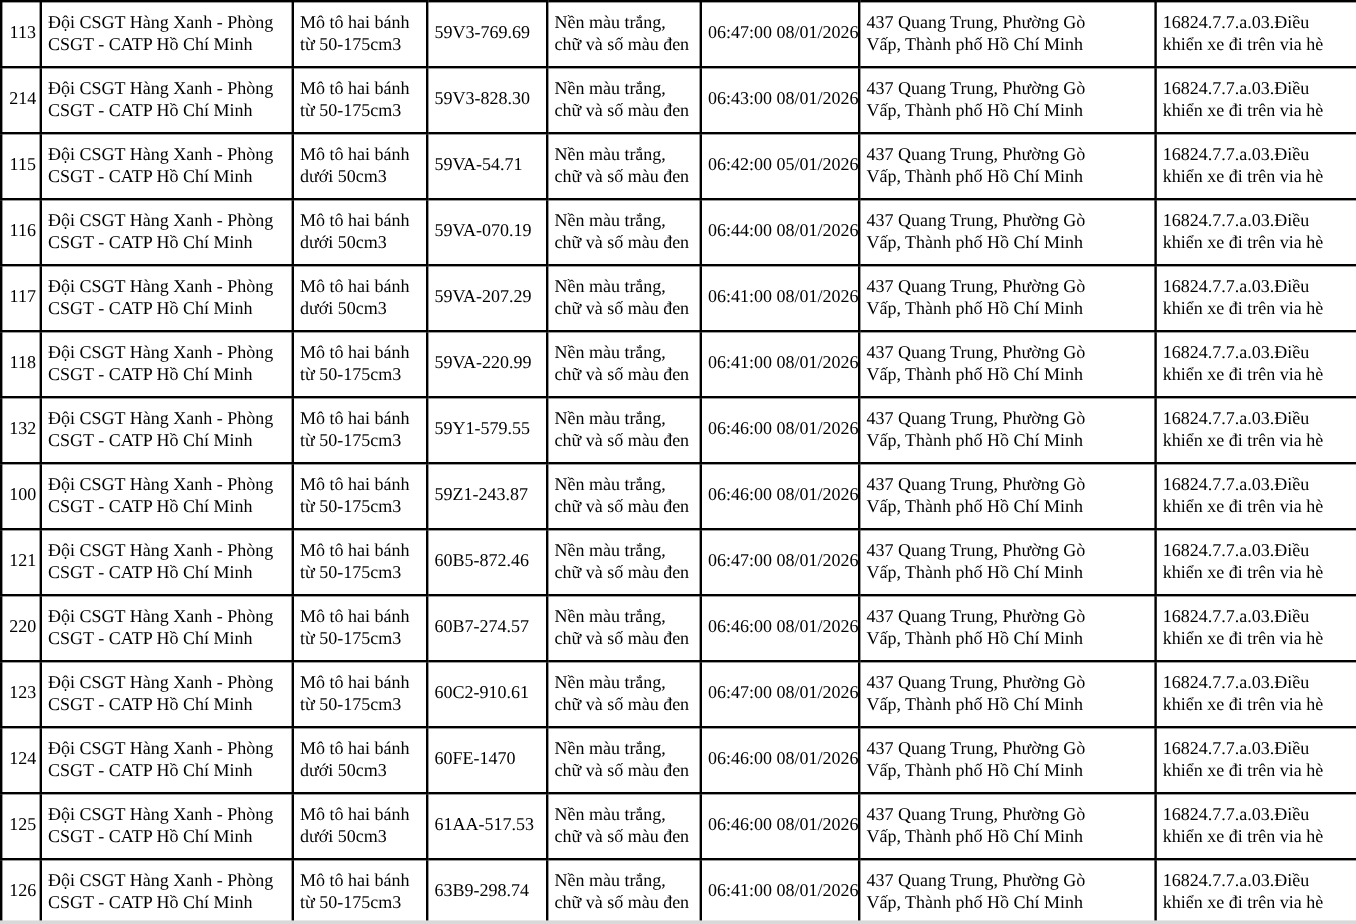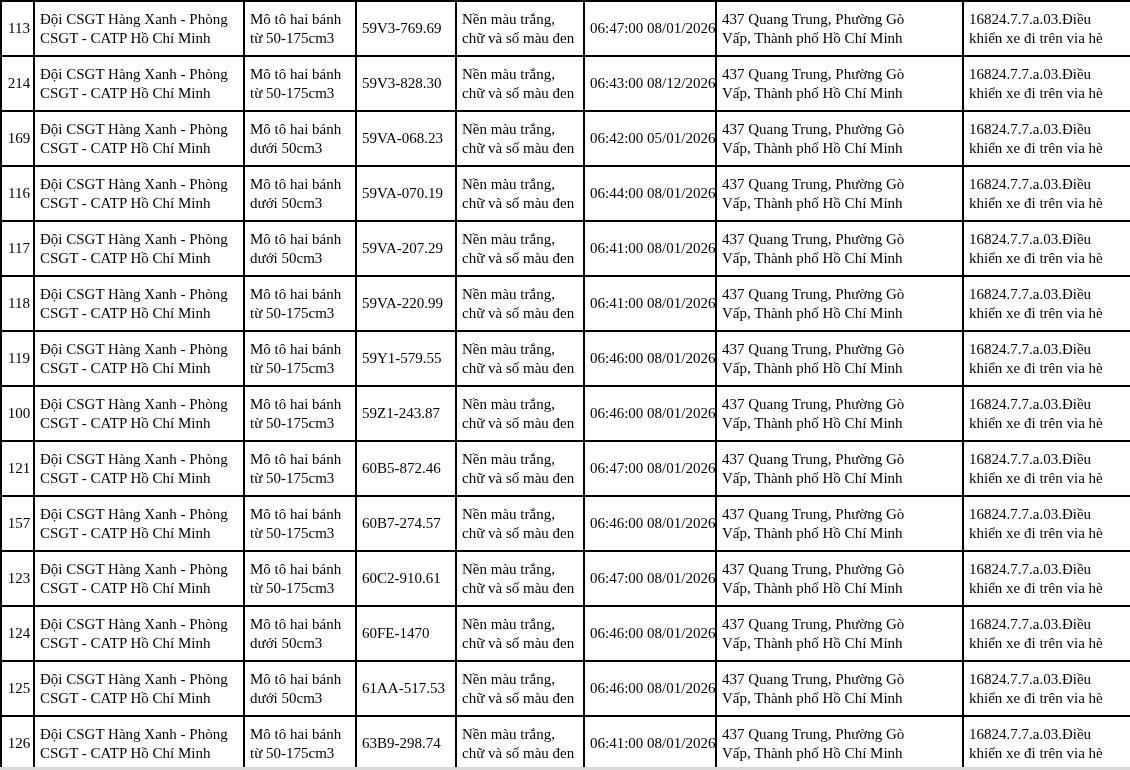--- a/index.html
+++ b/index.html
@@ -83,33 +83,33 @@
   </tr>
         <tr>
     <td class="c-num">214</td>
     <td>Đội CSGT Hàng Xanh - Phòng
 CSGT - CATP Hồ Chí Minh</td>
     <td>Mô tô hai bánh
 từ 50-175cm3</td>
     <td>59V3-828.30</td>
     <td>Nền màu trắng,
 chữ và số màu đen</td>
-    <td class="c-time">06:43:00 08/12/2026</td>
-    <td>437 Quang Trung, Phường Gò
-Vấp, Thành phố Hồ Chí Minh</td>
-    <td>16824.7.7.a.03.Điều
-khiển xe đi trên via hè</td>
-  </tr>
-        <tr>
-    <td class="c-num">169</td>
-    <td>Đội CSGT Hàng Xanh - Phòng
-CSGT - CATP Hồ Chí Minh</td>
-    <td>Mô tô hai bánh
-dưới 50cm3</td>
-    <td>59VA-068.23</td>
+    <td class="c-time">06:43:00 08/01/2026</td>
+    <td>437 Quang Trung, Phường Gò
+Vấp, Thành phố Hồ Chí Minh</td>
+    <td>16824.7.7.a.03.Điều
+khiển xe đi trên via hè</td>
+  </tr>
+        <tr>
+    <td class="c-num">115</td>
+    <td>Đội CSGT Hàng Xanh - Phòng
+CSGT - CATP Hồ Chí Minh</td>
+    <td>Mô tô hai bánh
+dưới 50cm3</td>
+    <td>59VA-54.71</td>
     <td>Nền màu trắng,
 chữ và số màu đen</td>
     <td class="c-time">06:42:00 05/01/2026</td>
     <td>437 Quang Trung, Phường Gò
 Vấp, Thành phố Hồ Chí Minh</td>
     <td>16824.7.7.a.03.Điều
 khiển xe đi trên via hè</td>
   </tr>
         <tr>
     <td class="c-num">116</td>
@@ -150,21 +150,21 @@
     <td>59VA-220.99</td>
     <td>Nền màu trắng,
 chữ và số màu đen</td>
     <td class="c-time">06:41:00 08/01/2026</td>
     <td>437 Quang Trung, Phường Gò
 Vấp, Thành phố Hồ Chí Minh</td>
     <td>16824.7.7.a.03.Điều
 khiển xe đi trên via hè</td>
   </tr>
         <tr>
-    <td class="c-num">119</td>
+    <td class="c-num">132</td>
     <td>Đội CSGT Hàng Xanh - Phòng
 CSGT - CATP Hồ Chí Minh</td>
     <td>Mô tô hai bánh
 từ 50-175cm3</td>
     <td>59Y1-579.55</td>
     <td>Nền màu trắng,
 chữ và số màu đen</td>
     <td class="c-time">06:46:00 08/01/2026</td>
     <td>437 Quang Trung, Phường Gò
 Vấp, Thành phố Hồ Chí Minh</td>
@@ -195,21 +195,21 @@
     <td>60B5-872.46</td>
     <td>Nền màu trắng,
 chữ và số màu đen</td>
     <td class="c-time">06:47:00 08/01/2026</td>
     <td>437 Quang Trung, Phường Gò
 Vấp, Thành phố Hồ Chí Minh</td>
     <td>16824.7.7.a.03.Điều
 khiển xe đi trên via hè</td>
   </tr>
         <tr>
-    <td class="c-num">157</td>
+    <td class="c-num">220</td>
     <td>Đội CSGT Hàng Xanh - Phòng
 CSGT - CATP Hồ Chí Minh</td>
     <td>Mô tô hai bánh
 từ 50-175cm3</td>
     <td>60B7-274.57</td>
     <td>Nền màu trắng,
 chữ và số màu đen</td>
     <td class="c-time">06:46:00 08/01/2026</td>
     <td>437 Quang Trung, Phường Gò
 Vấp, Thành phố Hồ Chí Minh</td>

